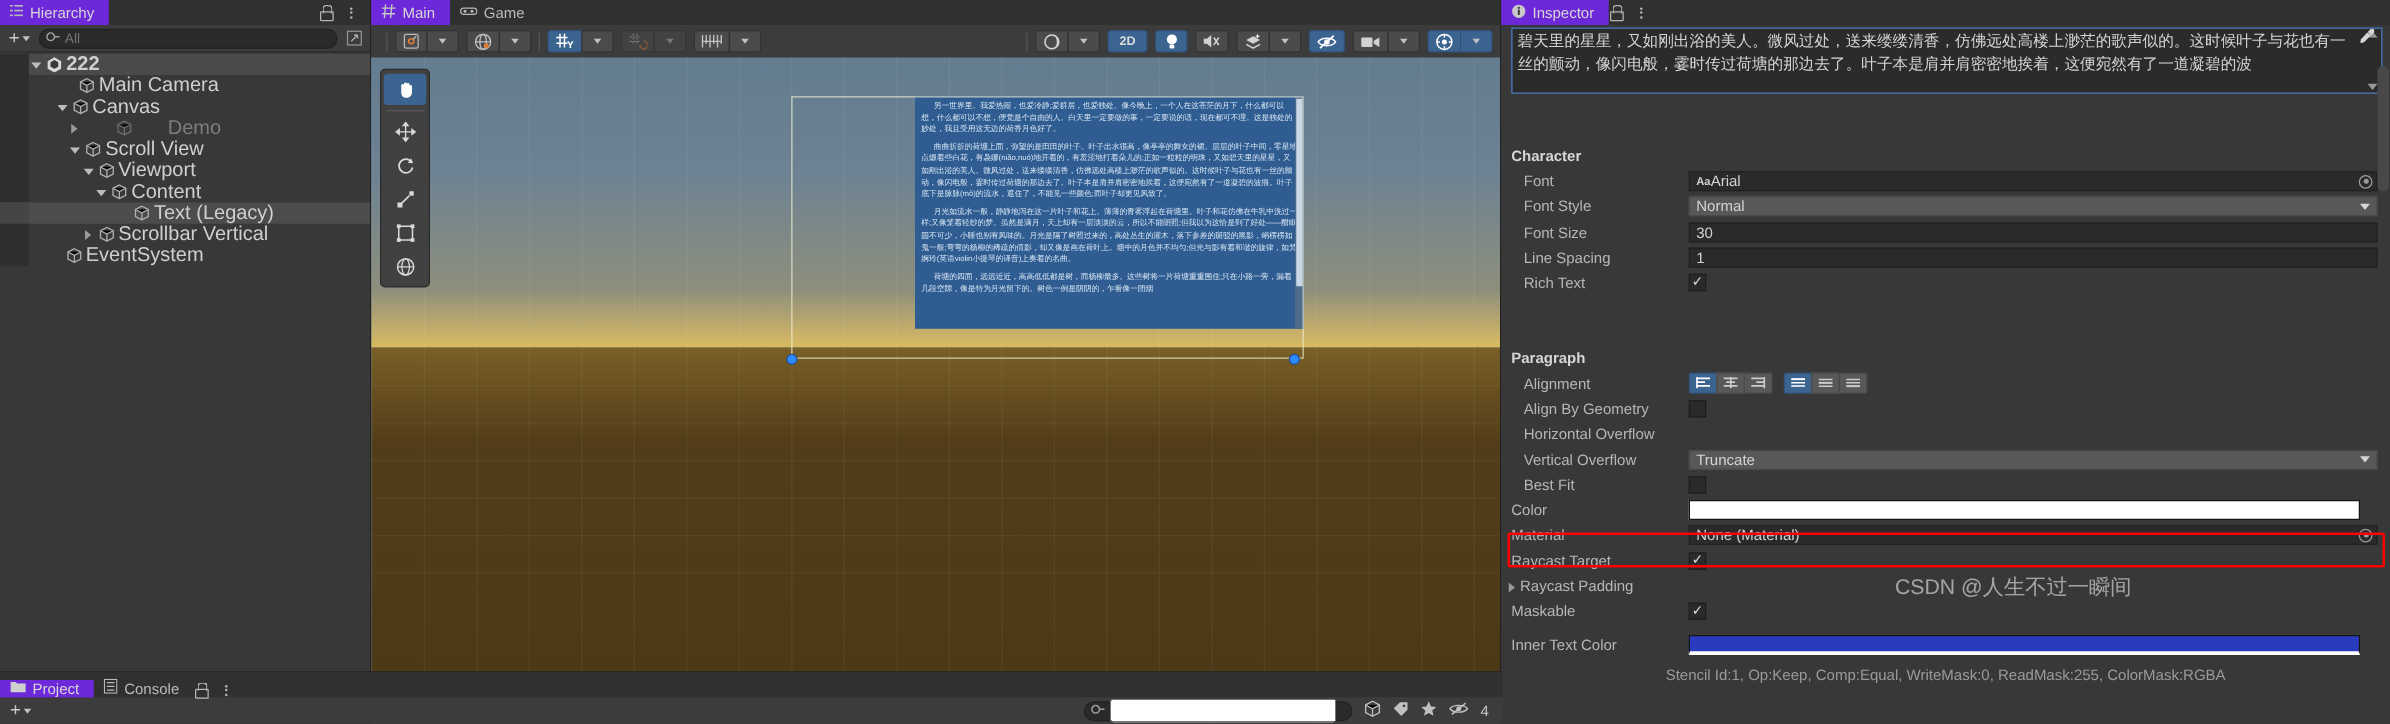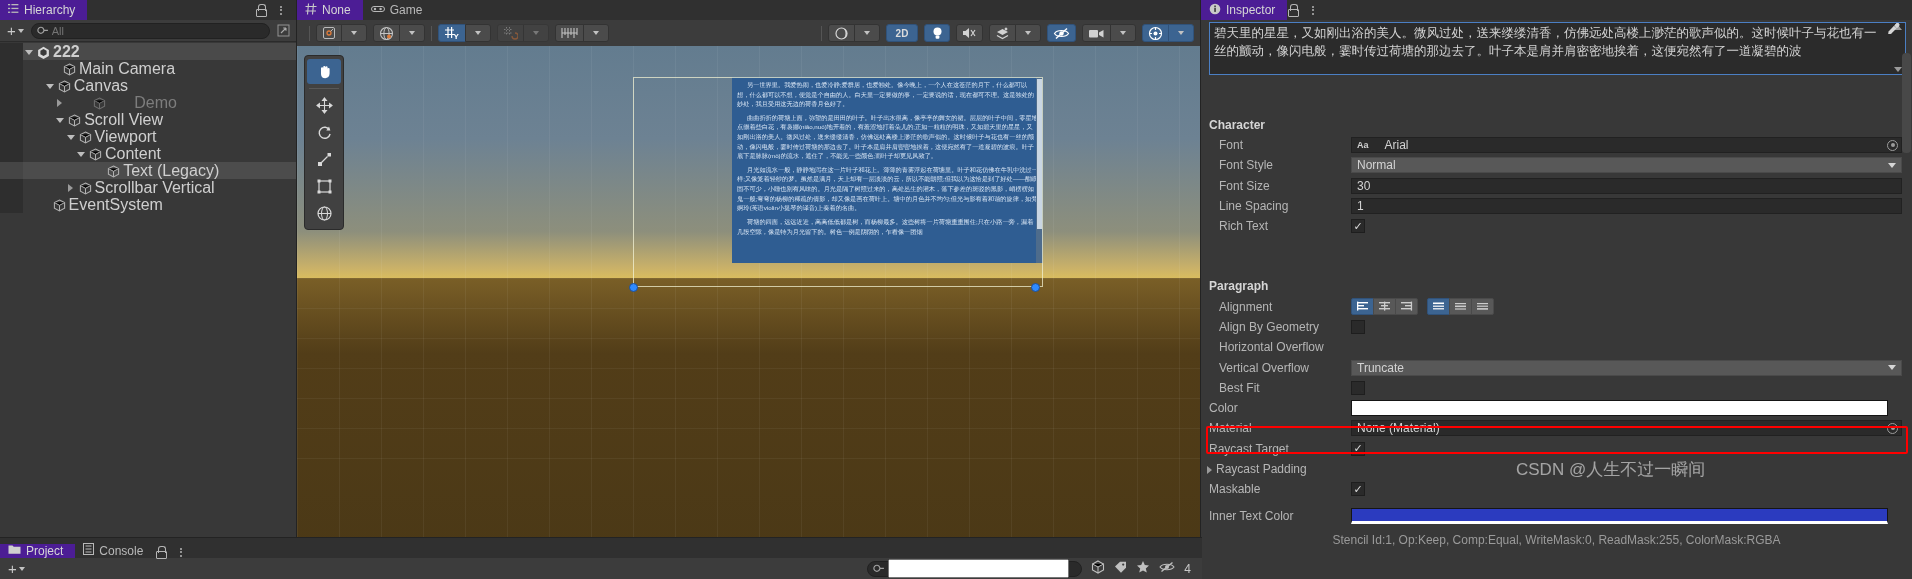--- a/index.html
+++ b/index.html
@@ -10,21 +10,21 @@
     font-size: 12px;
     color: #c4c4c4;
     overflow: hidden;
   }
   .app { position: relative; width: 1912px; height: 579px; display: flex; }
 
   
   .hierarchy { width: 297px; height: 579px; background: #383838; border-right: 1px solid #232323; display: flex; flex-direction: column; }
   .tabbar { height: 20px; background: #303030; display: flex; align-items: stretch; position: relative; }
   .tab { display: flex; align-items: center; gap: 5px; padding: 0 12px 0 8px; font-size: 12px; color: #b9b9b9; background: transparent; }
-  .tab.active { background: #4c1d95; color: #d6d6d6; }
+  .tab.active { background: #6d28d9; color: #d6d6d6; }
   .tabbar .spacer { flex: 1; }
   .tabbar-right { display: flex; align-items: center; gap: 9px; padding-right: 9px; color: #b0b0b0; }
   .icon-lock { width: 11px; height: 12px; position: relative; display:inline-block; }
   .icon-lock:before { content:""; position:absolute; left:1px; top:5px; width:9px; height:6px; border:1px solid #b5b5b5; border-radius:1px;}
   .icon-lock:after { content:""; position:absolute; left:3px; top:0px; width:6px; height:6px; border:1px solid #b5b5b5; border-bottom:none; border-radius:3px 3px 0 0;}
   .icon-kebab { display:flex; flex-direction:column; gap:1.5px; align-items:center; width: 12px;}
   .icon-kebab i { width:2px; height:2px; background:#b5b5b5; border-radius:50%; display:block;}
 
   .h-toolbar { height: 22px; background: #3c3c3c; display: flex; align-items: center; padding: 0 4px; gap: 4px; border-bottom: 1px solid #2b2b2b;}
   .plus-btn { display:flex; align-items:center; gap:2px; padding: 0 3px; height:17px; }
@@ -297,21 +297,21 @@
   </div>
 
   <div class="center">
     <div class="scene-tabs">
       <div class="tab active">
         <span>
           <svg width="12" height="12" viewBox="0 0 12 12">
               <path d="M3.5 0.5 L2.5 11.5 M8.5 0.5 L7.5 11.5 M0.5 3.5 L11.5 3.5 M0.5 8 L11 8" stroke="#c9c9c9" stroke-width="1.1" fill="none"></path>
             </svg>
         </span>
-        <span>None</span>
+        <span>Main</span>
       </div>
       <div class="tab">
         <span>
           <svg width="14" height="10" viewBox="0 0 14 10">
               <rect x="0.5" y="2.5" width="13" height="5" rx="2.5" fill="none" stroke="#b9b9b9" stroke-width="1"></rect>
               <circle cx="4" cy="5" r="1.2" fill="#b9b9b9"></circle>
               <circle cx="9.6" cy="5" r="1.2" fill="#b9b9b9"></circle>
             </svg>
         </span>
         <span>Game</span>
@@ -590,21 +590,21 @@
           <div class="sc-arrow-up"></div>
           <div class="sc-arrow-dn"></div>
         </div>
       </div>
 
       <div class="sect">Character</div>
 
       <div class="prow">
         <div class="plabel ind pl-w">Font</div>
         <div class="objfield">
-          <span style="font-size:9px;font-weight:bold;margin-right:16px;color:#cfcfcf;">Aa</span>
+          <span style="font-size:9px;font-weight:bold;margin-right:0;color:#cfcfcf;">Aa</span>
           <span>Arial</span>
           <span class="obj-dot">
               <i></i>
             </span>
         </div>
       </div>
 
       <div class="prow">
         <div class="plabel ind pl-w">Font Style</div>
         <div class="pfield popup">

